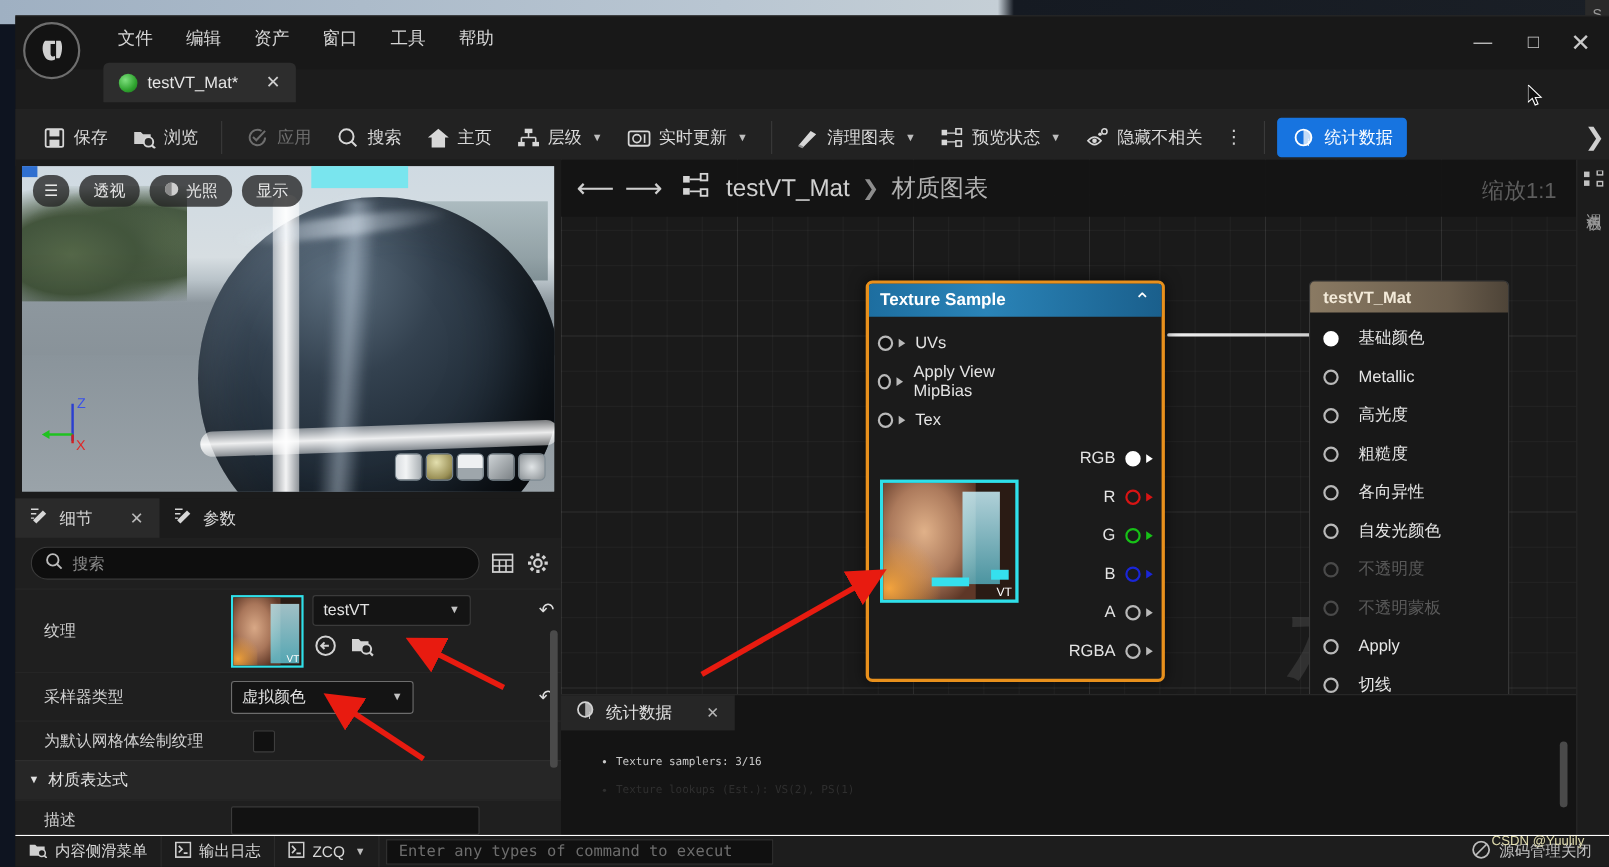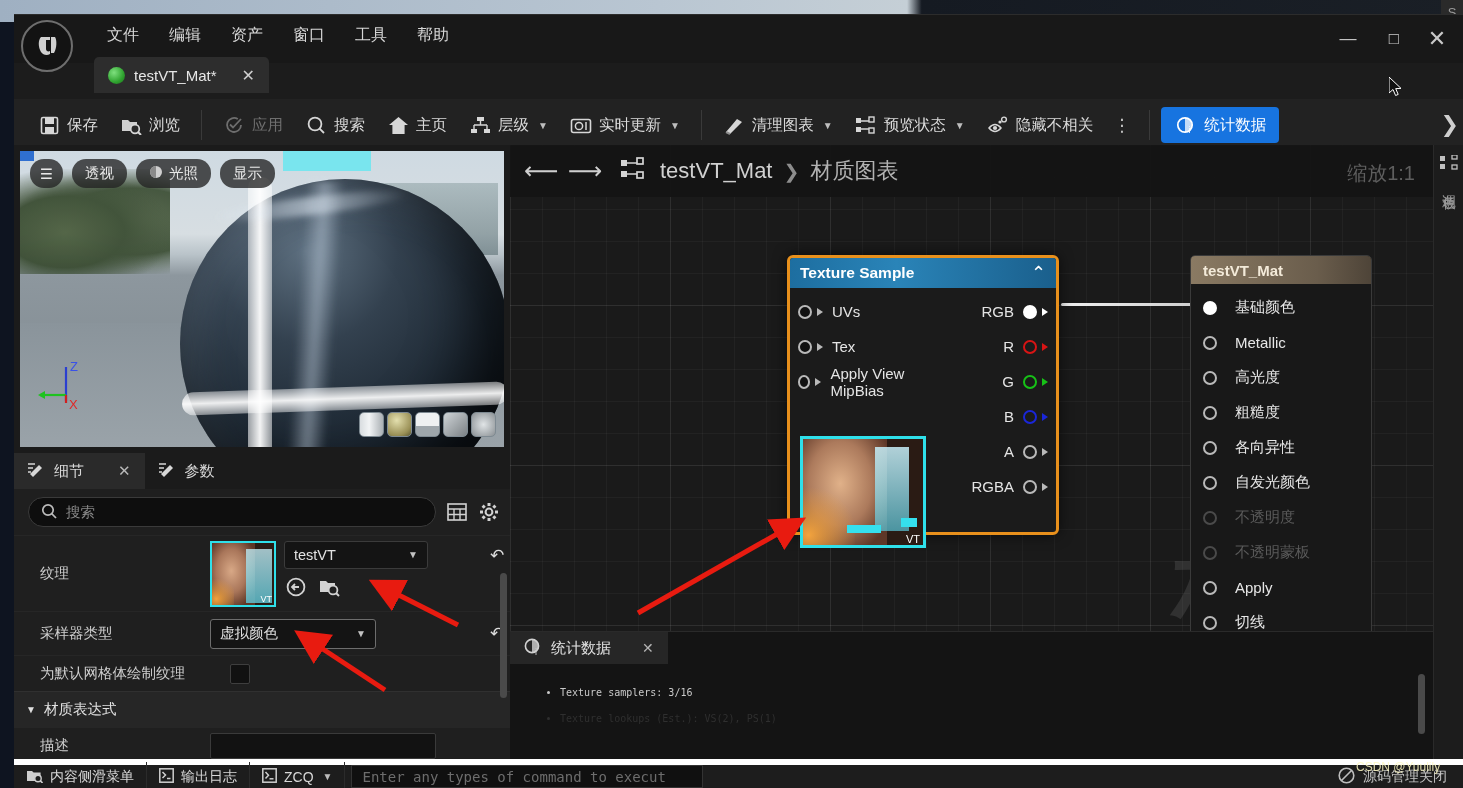--- a/index.html
+++ b/index.html
@@ -155,21 +155,21 @@
       font-family:"DejaVu Sans",sans-serif; font-weight:bold; letter-spacing:4px; pointer-events:none;}
 
   
   .node { position:absolute; border-radius:6px; }
   .node-tex { left:277px; top:110px; width:272px; background:#1b1b1b; border:3px solid #e8901c;
       box-shadow:0 0 14px rgba(0,0,0,.6); }
   .node-tex .hdr { height:30px; border-radius:3px 3px 0 0; display:flex; align-items:center;
       justify-content:space-between; padding:0 10px;
       background:linear-gradient(90deg,#1d6ea0,#2a84b8 40%,#1a5f8c); }
   .node-tex .hdr .t { font-size:15.5px; color:#fff; font-weight:bold; }
-  .node-body { display:flex; padding:6px 0 8px 0; min-height:244px; position:relative; }
+  .node-body { display:flex; padding:6px 0 8px 0; min-height:244px; position:relative;flex-direction:column; }
   .pins-in { width:152px; padding-left:8px; }
   .pins-out { flex:1; padding-right:8px; }
   .pin { display:flex; align-items:center; gap:9px; height:35px; font-size:15px; color:#e4e4e4; }
   .pin.out { justify-content:flex-end; }
   .dot { width:14px; height:14px; border-radius:50%; border:2.5px solid #b9b9b9; background:transparent; }
   .dot.filled { background:#ffffff; border-color:#ffffff; }
   .dot.r { border-color:#d81414; }
   .dot.g { border-color:#17c117; }
   .dot.b { border-color:#1a26d8; }
   .pin .arr { width:0; height:0; border-left:6px solid #b9b9b9; border-top:4px solid transparent;
@@ -213,21 +213,21 @@
   .stats-scroll { position:absolute; right:8px; top:42px; width:7px; height:60px; background:#4a4a4a; border-radius:4px;}
 
   
   .rightstrip { position:absolute; right:0; top:130px; width:30px; bottom:29px; background:#1c1c1c;
       border-left:1px solid #2a2a2a; }
   .vtab { margin-top:10px; text-align:center; color:#c0c0c0; font-size:14px; }
   .vtab-text { writing-mode:vertical-rl; margin:10px auto 0; color:#9a9a9a; font-size:13.5px; letter-spacing:1px;}
 
   
   .statusbar { position:absolute; left:0; bottom:0; width:100%; height:29px; background:#1d1d1d;
-      display:flex; align-items:center; gap:0; border-top:6px solid #ffffff; }
+      display:flex; align-items:center; gap:0; border-top:1px solid #ffffff; }
   .sb-btn { display:flex; align-items:center; gap:7px; padding:0 12px; height:29px; font-size:14px;
       color:#d8d8d8; border-right:1px solid #2b2b2b; }
   .cmdline { flex:0 0 352px; height:23px; margin-left:6px; background:#101010; border:1px solid #333;
       display:flex; align-items:center; padding:0 10px; color:#6d6d6d; font-size:14px;
       font-family:"DejaVu Sans Mono","Liberation Mono",monospace; }
   .sb-spacer { flex:1; }
   .sb-right { display:flex; align-items:center; gap:8px; padding-right:16px; font-size:14px; color:#c4c4c4;
       position:relative;text-align:center; }
   .sb-wm { position:absolute; left:18px; top:-7px; font-size:12px; color:#fef9c3; opacity:.85;
       white-space:nowrap; }
@@ -613,26 +613,26 @@
         <div class="node-body">
           <div class="pins-in">
             <div class="pin">
               <span class="dot" style="background:#111;"></span>
               <span class="arr"></span>
               <span>UVs</span>
             </div>
             <div class="pin">
               <span class="dot" style="background:#111;"></span>
               <span class="arr"></span>
-              <span>Tex</span>
+              <span>Apply View MipBias</span>
             </div>
             <div class="pin">
               <span class="dot" style="background:#111;"></span>
               <span class="arr"></span>
-              <span>Apply View MipBias</span>
+              <span>Tex</span>
             </div>
           </div>
 
           <div class="pins-out">
             <div class="pin out">
               <span>RGB</span>
               <span class="dot filled"></span>
               <span class="arr" style="border-left-color:#fff;"></span>
             </div>
             <div class="pin out">

